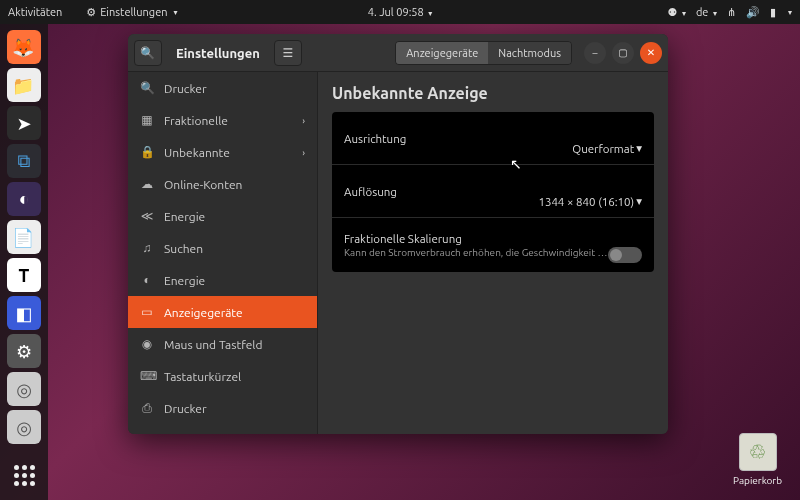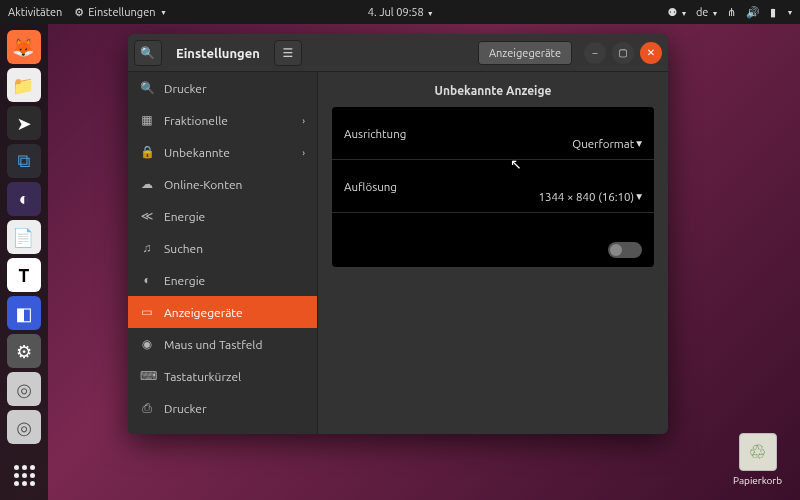--- a/index.html
+++ b/index.html
@@ -1,20 +1,20 @@
 <!DOCTYPE html>
 <html><head>
 <meta charset="utf-8">
 <style>
 * { margin: 0; padding: 0; box-sizing: border-box; font-family: Ubuntu, -apple-system, sans-serif; }
 body { width: 800px; height: 500px; background: linear-gradient(135deg, #4a1538 0%, #7a2850 40%, #3a0f2a 100%); overflow: hidden; position: relative; }
 
 
 .topbar { height: 24px; background: #1a1a1a; color: #ddd; display: flex; align-items: center; font-size: 11px; padding: 0 8px; position: relative; z-index: 5; }
-.topbar .left { display: flex; align-items: center; gap: 12px; }
+.topbar .left { display: flex; align-items: center; gap: 24px; }
 .topbar .clock { position: absolute; left: 50%; transform: translateX(-50%); }
 .topbar .right { margin-left: auto; display: flex; align-items: center; gap: 10px; }
 .topbar .appmenu { display:flex; align-items:center; gap:4px; }
 .tri { font-size: 8px; margin-left: 2px; }
 
 
 .dock { position: absolute; left: 0; top: 24px; bottom: 0; width: 48px; background: rgba(20,20,20,0.78); display: flex; flex-direction: column; align-items: center; padding-top: 6px; gap: 4px; z-index: 2;}
 .dock .dock-item { width: 34px; height: 34px; border-radius: 6px; display: flex; align-items: center; justify-content: center; font-size: 18px; color: #fff;}
 .dock .dock-item.apps { position: absolute; bottom: 8px; }
 .dots { display: grid; grid-template-columns: repeat(3,5px); gap: 3px; }
@@ -38,21 +38,21 @@
 .winbtn.close { background: #e95420; color:#fff;}
 
 .wbody { flex: 1; display: flex; overflow: hidden;}
 .sidebar { width: 190px; background: #2e2e2e; border-right: 1px solid #222; overflow:auto;}
 .sidebar-item { display: flex; align-items: center; gap: 10px; padding: 9px 12px; color: #ccc; font-size: 12px; }
 .sidebar-item.active { background: #e95420; color: #fff; }
 .sidebar-item .ic { width:14px; text-align:center; font-size:12px; opacity:0.85;}
 .sidebar-item .chev { margin-left: auto; font-size: 10px;}
 
 .main { flex: 1; background: #333; padding: 12px 14px; color:#ddd; overflow:auto;}
-.main h4 { font-size: 12px; font-weight: 600; margin-bottom: 10px; text-align: center; }
+.main h4 { font-size: 16px; font-weight: 600; margin-bottom: 10px; }
 .row { display:flex; align-items:center; padding: 9px 12px; background: #000000; border-bottom: 1px solid #2b2b2b; font-size:11.5px;}
 .row:first-of-type { border-top-left-radius:4px; border-top-right-radius:4px;}
 .row:last-of-type { border-bottom-left-radius:4px; border-bottom-right-radius:4px; border-bottom:none;}
 .row .val { margin-left:auto; color:#ddd; display:flex; align-items:center; gap:2px;margin-top:20px;}
 .row .sub { font-size:10px; color:#999; margin-top:2px;}
 .toggle { width:34px; height:16px; background:#555; border-radius:8px; position:relative;}
 .toggle::after { content:''; position:absolute; left:2px; top:2px; width:12px; height:12px; background:#888; border-radius:50%;}
 
 
 .cursor { position:absolute; left:510px; top:156px; z-index:10; font-size:14px; color:#fff; text-shadow:0 0 2px #000;}
@@ -108,20 +108,21 @@
 </div>
 
 <div class="window">
   <div class="titlebar">
     <div class="tb-btn">🔍</div>
     <div class="tb-title">Einstellungen</div>
     <div class="tb-btn">☰</div>
     <div class="tb-spacer"></div>
     <div class="tabgroup">
       <div class="tab active">Anzeigegeräte</div>
+      <div class="tab">Nachtmodus</div>
     </div>
     <div class="winbtns">
       <div class="winbtn">–</div>
       <div class="winbtn">▢</div>
       <div class="winbtn close">✕</div>
     </div>
   </div>
   <div class="wbody">
     <div class="sidebar" id="sidebar">
         <div class="sidebar-item">
@@ -185,20 +186,24 @@
           </span>
       </div>
       <div class="row">
         <span>Auflösung</span>
         <span class="val">
             <span>1344 × 840 (16:10)</span>
             <span>▾</span>
           </span>
       </div>
       <div class="row">
+        <div>
+          <div>Fraktionelle Skalierung</div>
+          <div class="sub">Kann den Stromverbrauch erhöhen, die Geschwindigkeit …</div>
+        </div>
         <span class="val">
             <span class="toggle"></span>
           </span>
       </div>
     </div>
   </div>
 </div>
 
 <div class="cursor">↖</div>
 

